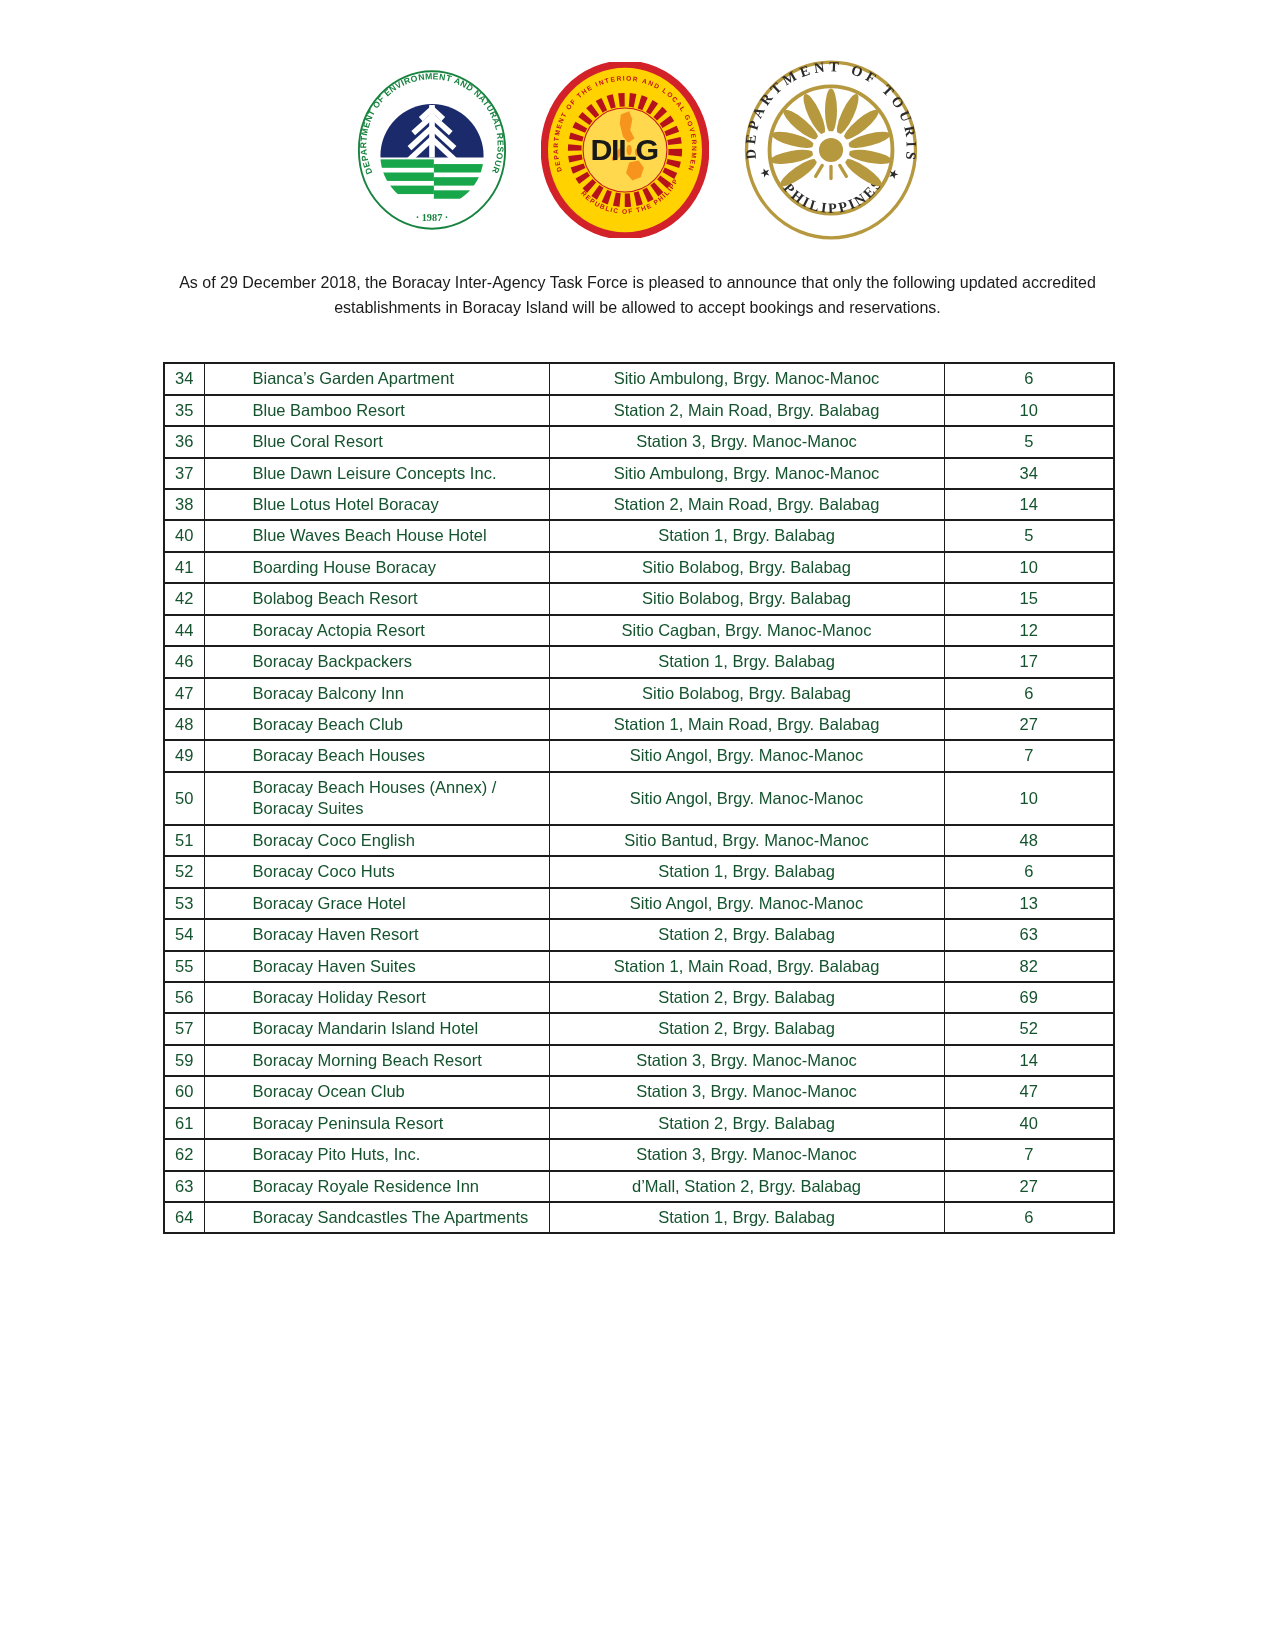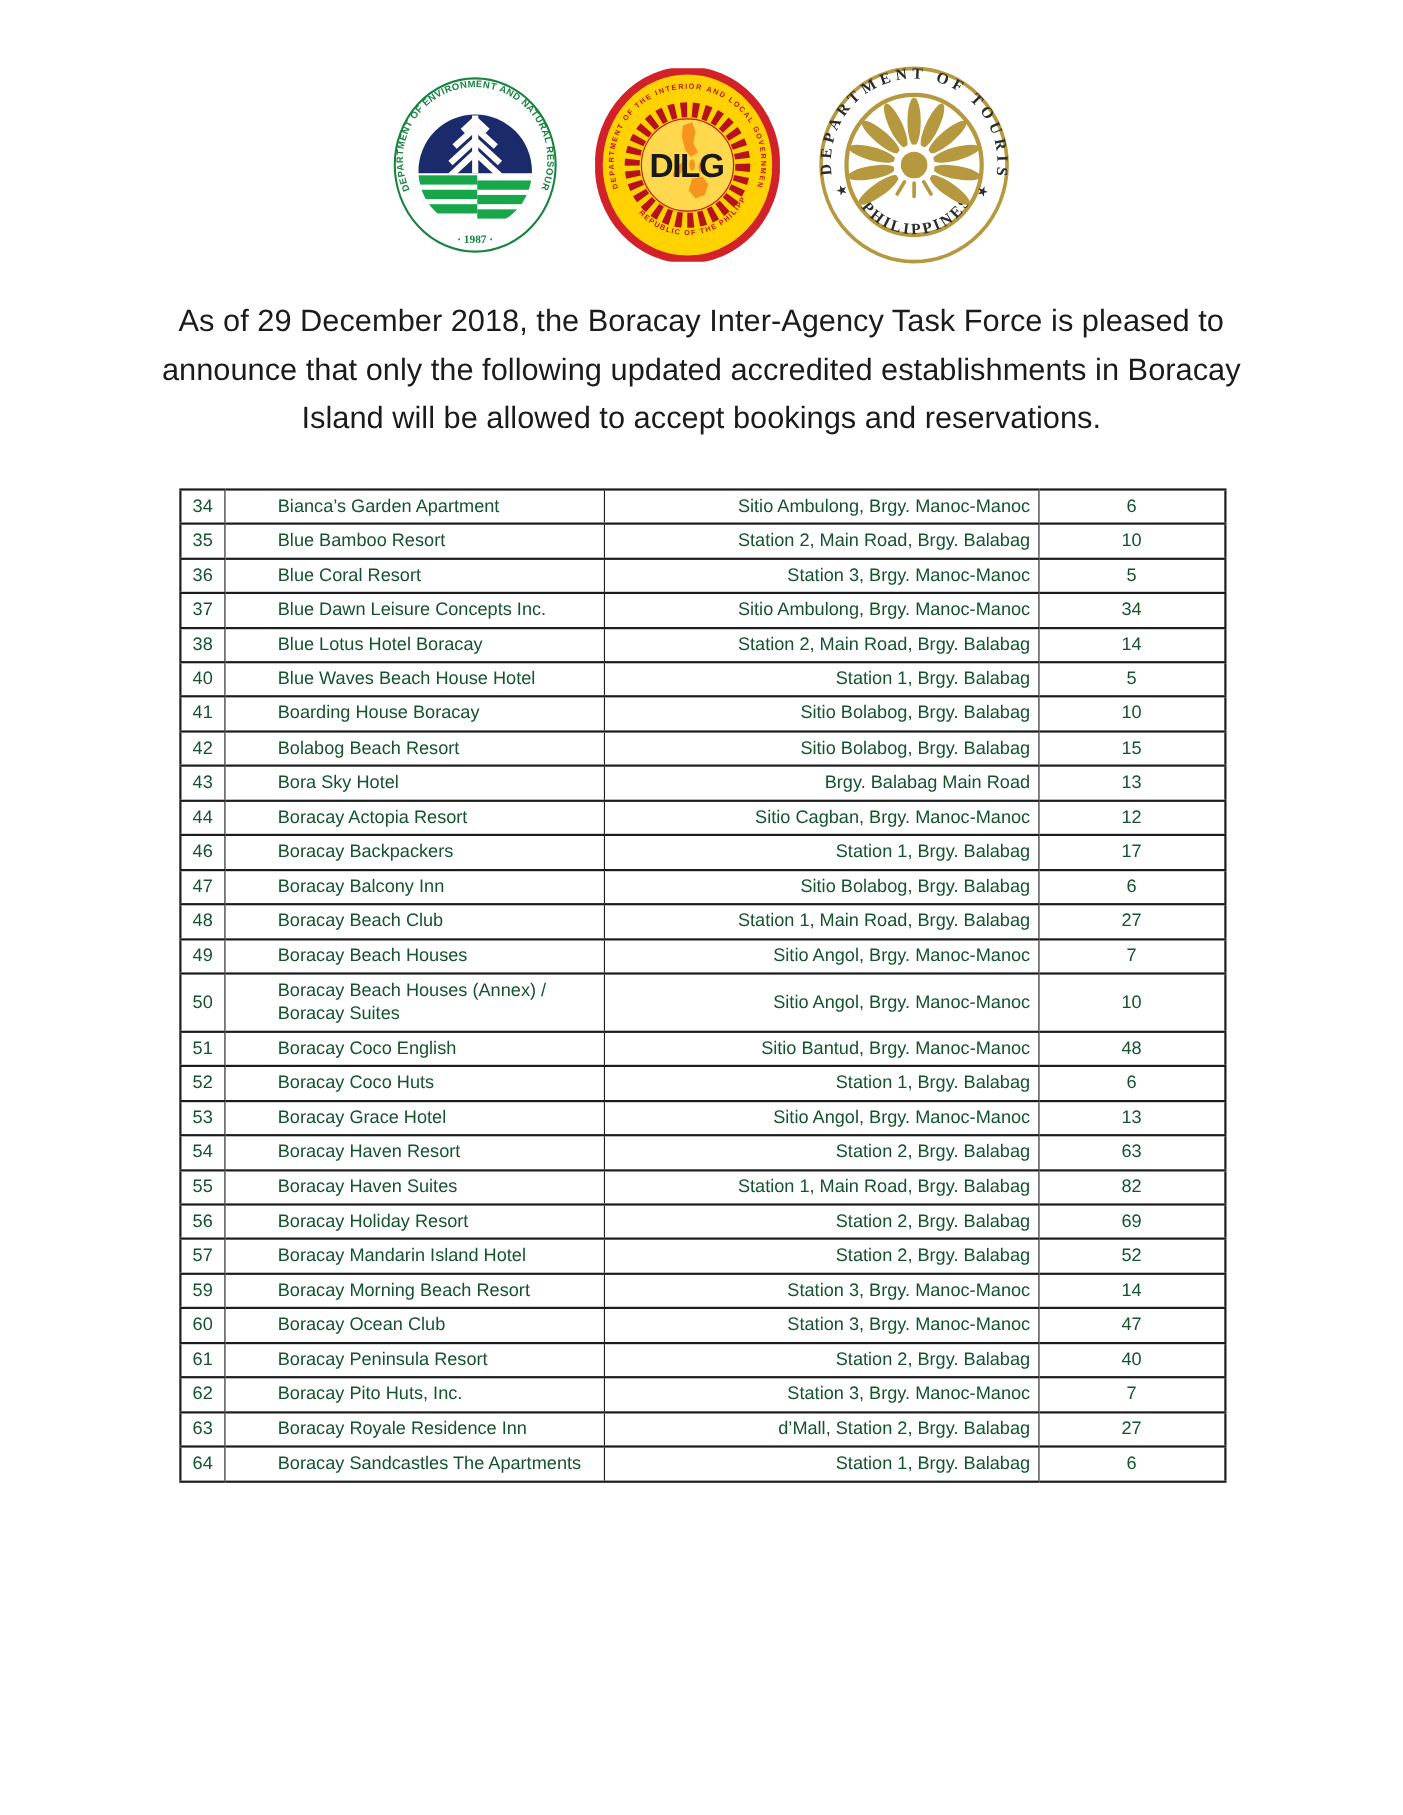--- a/index.html
+++ b/index.html
@@ -16,21 +16,21 @@
     justify-content: center;
     align-items: center;
     gap: 34px;
     margin-top: 60px;
   }
   .logo-row svg { display: block; }
   .intro {
     width: 1020px;
     margin: 30px auto 0 auto;
     text-align: center;
-    font-size: 28px;
+    font-size: 16px;
     line-height: 1.57;
     color: #1b1b1b;
   }
   .doc-table {
     border-collapse: collapse;
     margin-left: 163px;
     margin-top: 42px;
     width: 950px;
     table-layout: fixed;
     font-size: 16.5px;
@@ -47,21 +47,21 @@
     vertical-align: middle;
     overflow: hidden;
   }
   .doc-table { border: 2.5px solid #1c1c1c; }
   .col-no    { width: 40px; }
   .col-name  { width: 345px; }
   .col-loc   { width: 395px; }
   .col-rooms { width: 170px; }
   td.c-no    { text-align: center; padding-left: 2px; padding-right: 2px; }
   td.c-name  { text-align: left; padding-left: 48px; }
-  td.c-loc   { text-align: right; }
+  td.c-loc   { text-align: center; }
   td.c-rooms { text-align: center; }
 </style>
 </head>
 <body>
 
 <div class="logo-row">
 
   <svg width="150" height="162" viewBox="0 0 160 172">
     <defs>
       <clipPath id="denrClip">
@@ -220,26 +220,20 @@
     <td class="c-loc">Sitio Bolabog, Brgy. Balabag</td>
     <td class="c-rooms">10</td>
   </tr>
       <tr>
     <td class="c-no">42</td>
     <td class="c-name">Bolabog Beach Resort</td>
     <td class="c-loc">Sitio Bolabog, Brgy. Balabag</td>
     <td class="c-rooms">15</td>
   </tr>
       <tr>
-    <td class="c-no">43</td>
-    <td class="c-name">Bora Sky Hotel</td>
-    <td class="c-loc">Brgy. Balabag Main Road</td>
-    <td class="c-rooms">13</td>
-  </tr>
-      <tr>
     <td class="c-no">44</td>
     <td class="c-name">Boracay Actopia Resort</td>
     <td class="c-loc">Sitio Cagban, Brgy. Manoc-Manoc</td>
     <td class="c-rooms">12</td>
   </tr>
       <tr>
     <td class="c-no">46</td>
     <td class="c-name">Boracay Backpackers</td>
     <td class="c-loc">Station 1, Brgy. Balabag</td>
     <td class="c-rooms">17</td>

